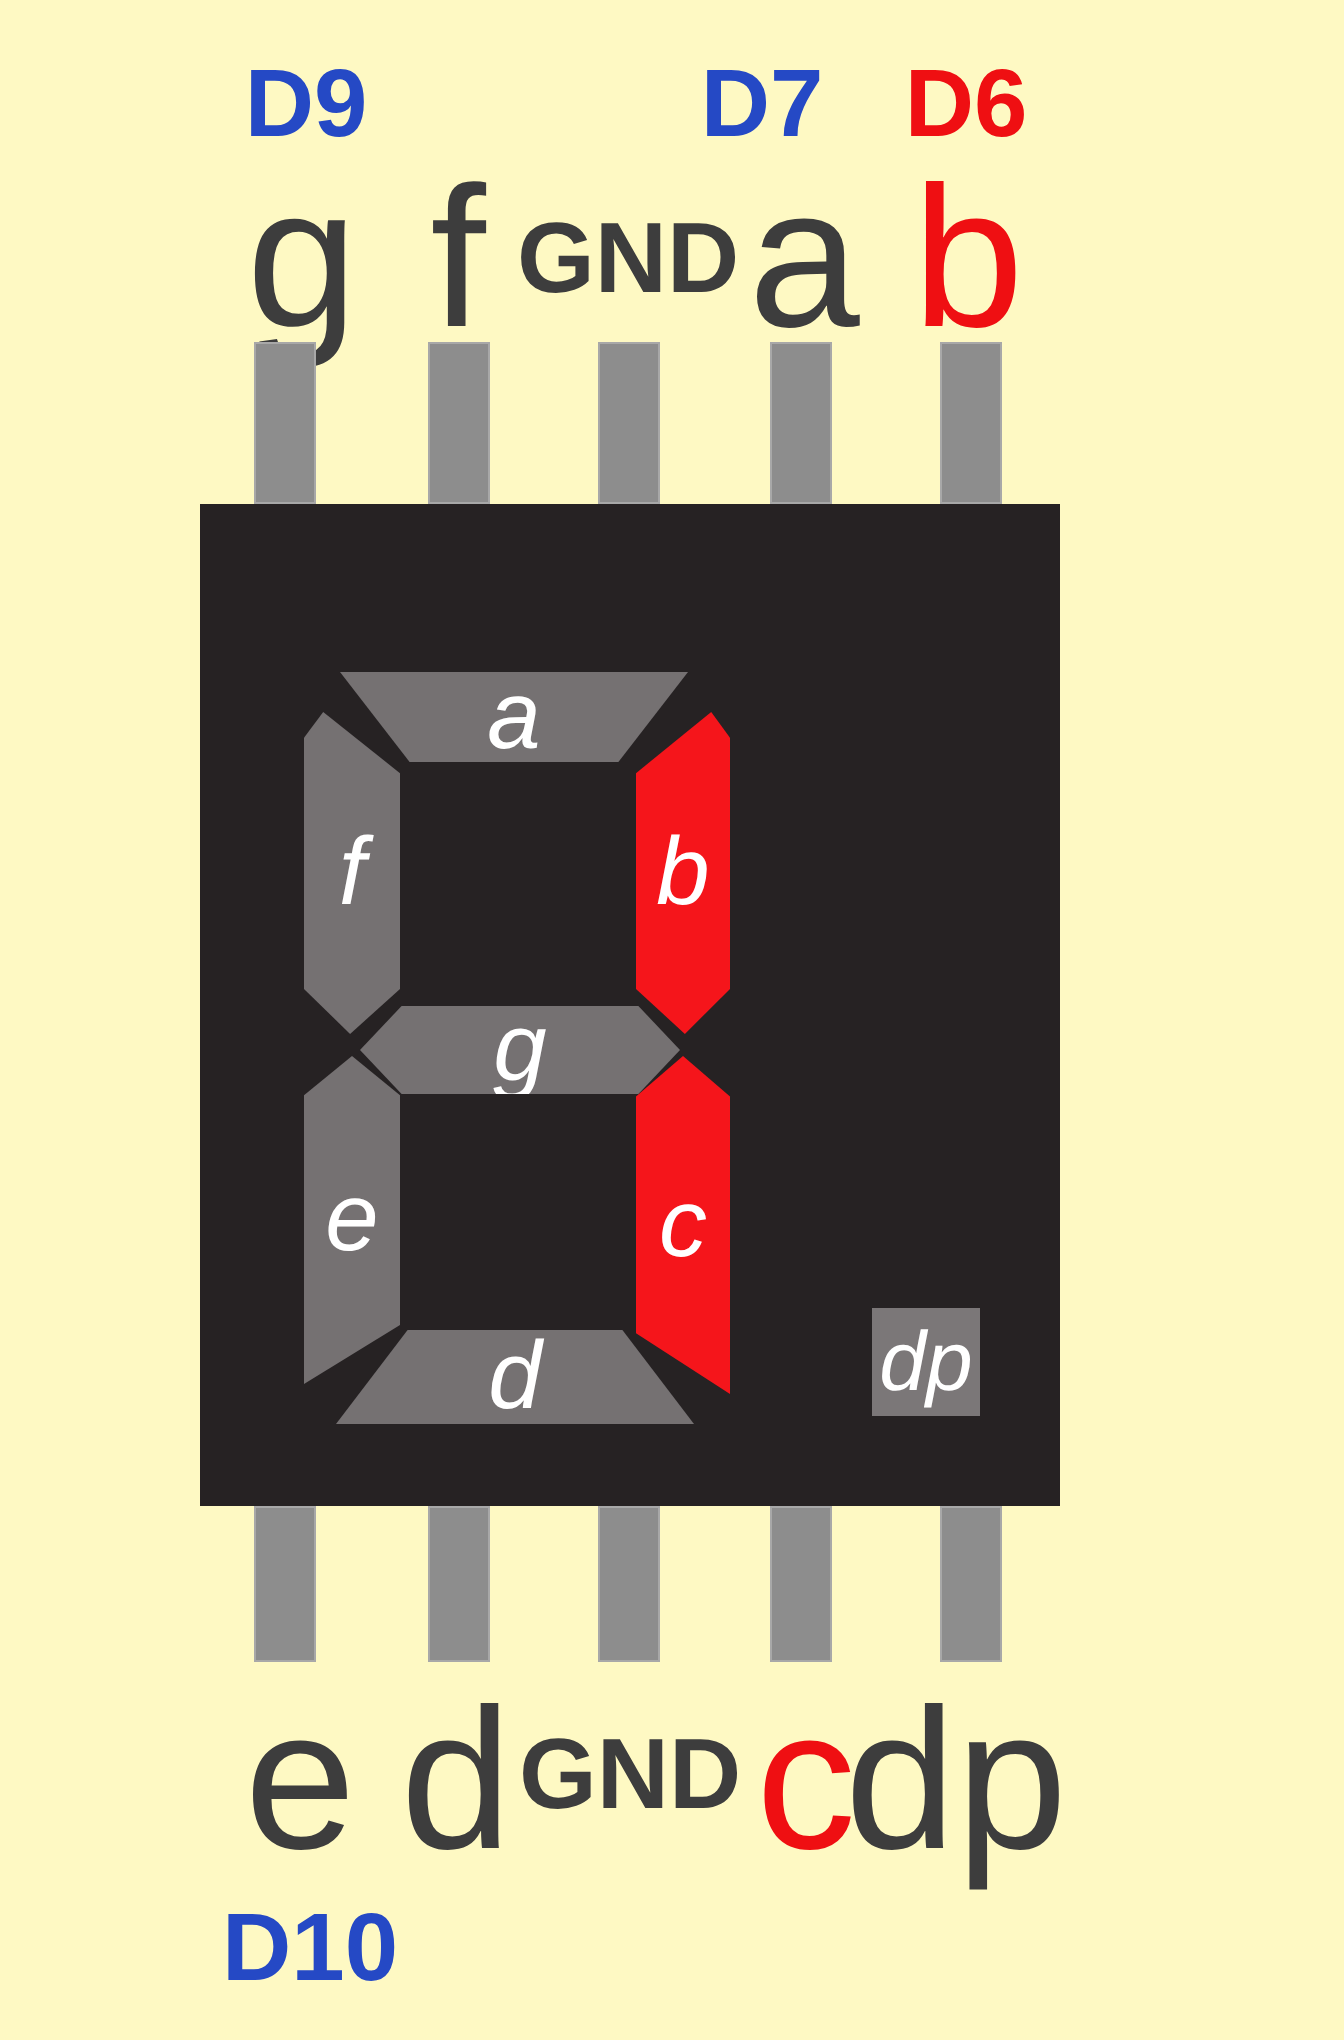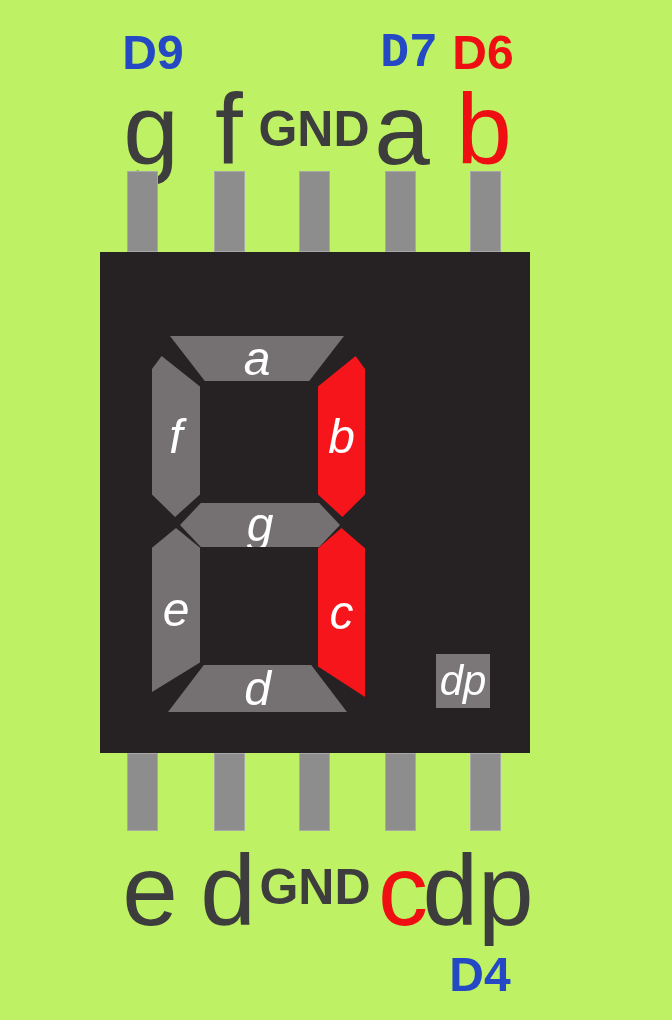--- a/index.html
+++ b/index.html
@@ -1,17 +1,17 @@
 <!DOCTYPE html>
 <html><head>
 <meta charset="utf-8">
 <style>
   html,body { margin:0; padding:0; background:#ffffff; }
   .canvas {
-    position:relative; width:672px; height:1020px; background:#bef264;
+    position:relative; width:672px; height:1020px; background:#fef9c3;
     font-family:"Liberation Sans", sans-serif; overflow:hidden;
   }
   .lbl { position:absolute; transform:translateX(-50%); line-height:1; white-space:nowrap;font-weight:bold; }
   .dlabel { font-weight:bold; font-size:48px; }
   .pinletter { font-size:100px; font-weight:normal; }
   .gnd { font-size:50px; }
   .blue { color:#2549c5; }
   .red  { color:#ef0f12; }
   .dark { color:#3d3d3d; }
   .pin {
@@ -49,21 +49,21 @@
     background:#7b7778; display:flex; align-items:center; justify-content:center;
     color:#ffffff; font-style:italic; font-size:42px; line-height:1;
   }
 </style>
 </head>
 <body>
 
 <div class="canvas">
 
   <span class="lbl dlabel blue" style="left:153px; top:29px;">D9</span>
-  <span class="lbl dlabel blue" style="left:409px; top:29px;font-family:Liberation Mono, monospace;">D7</span>
+  <span class="lbl dlabel blue" style="left:381px; top:29px;">D7</span>
   <span class="lbl dlabel red" style="left:483px; top:29px;">D6</span>
 
   <span class="lbl pinletter dark" style="left:151px; top:79px;">g</span>
   <span class="lbl pinletter dark" style="left:229px; top:79px;">f</span>
   <span class="lbl gnd dark" style="left:314px; top:104px;">GND</span>
   <span class="lbl pinletter dark" style="left:402px; top:79px;">a</span>
   <span class="lbl pinletter red" style="left:484px; top:79px;">b</span>
 
   <div class="pin top" style="left:127px;"></div>
   <div class="pin top" style="left:214px;"></div>
@@ -103,15 +103,15 @@
   <div class="pin bottom" style="left:299px;"></div>
   <div class="pin bottom" style="left:385px;"></div>
   <div class="pin bottom" style="left:470px;"></div>
 
   <span class="lbl pinletter dark" style="left:150px; top:840px;">e</span>
   <span class="lbl pinletter dark" style="left:228px; top:840px;">d</span>
   <span class="lbl gnd dark" style="left:315px; top:862px;">GND</span>
   <span class="lbl pinletter red" style="left:403px; top:840px;">c</span>
   <span class="lbl pinletter dark" style="left:478px; top:840px;">dp</span>
 
-  <span class="lbl dlabel blue" style="left:480px; top:951px;">D4</span>
+  <span class="lbl dlabel blue" style="left:155px; top:951px;">D10</span>
 
 </div>
 
 </body></html>

